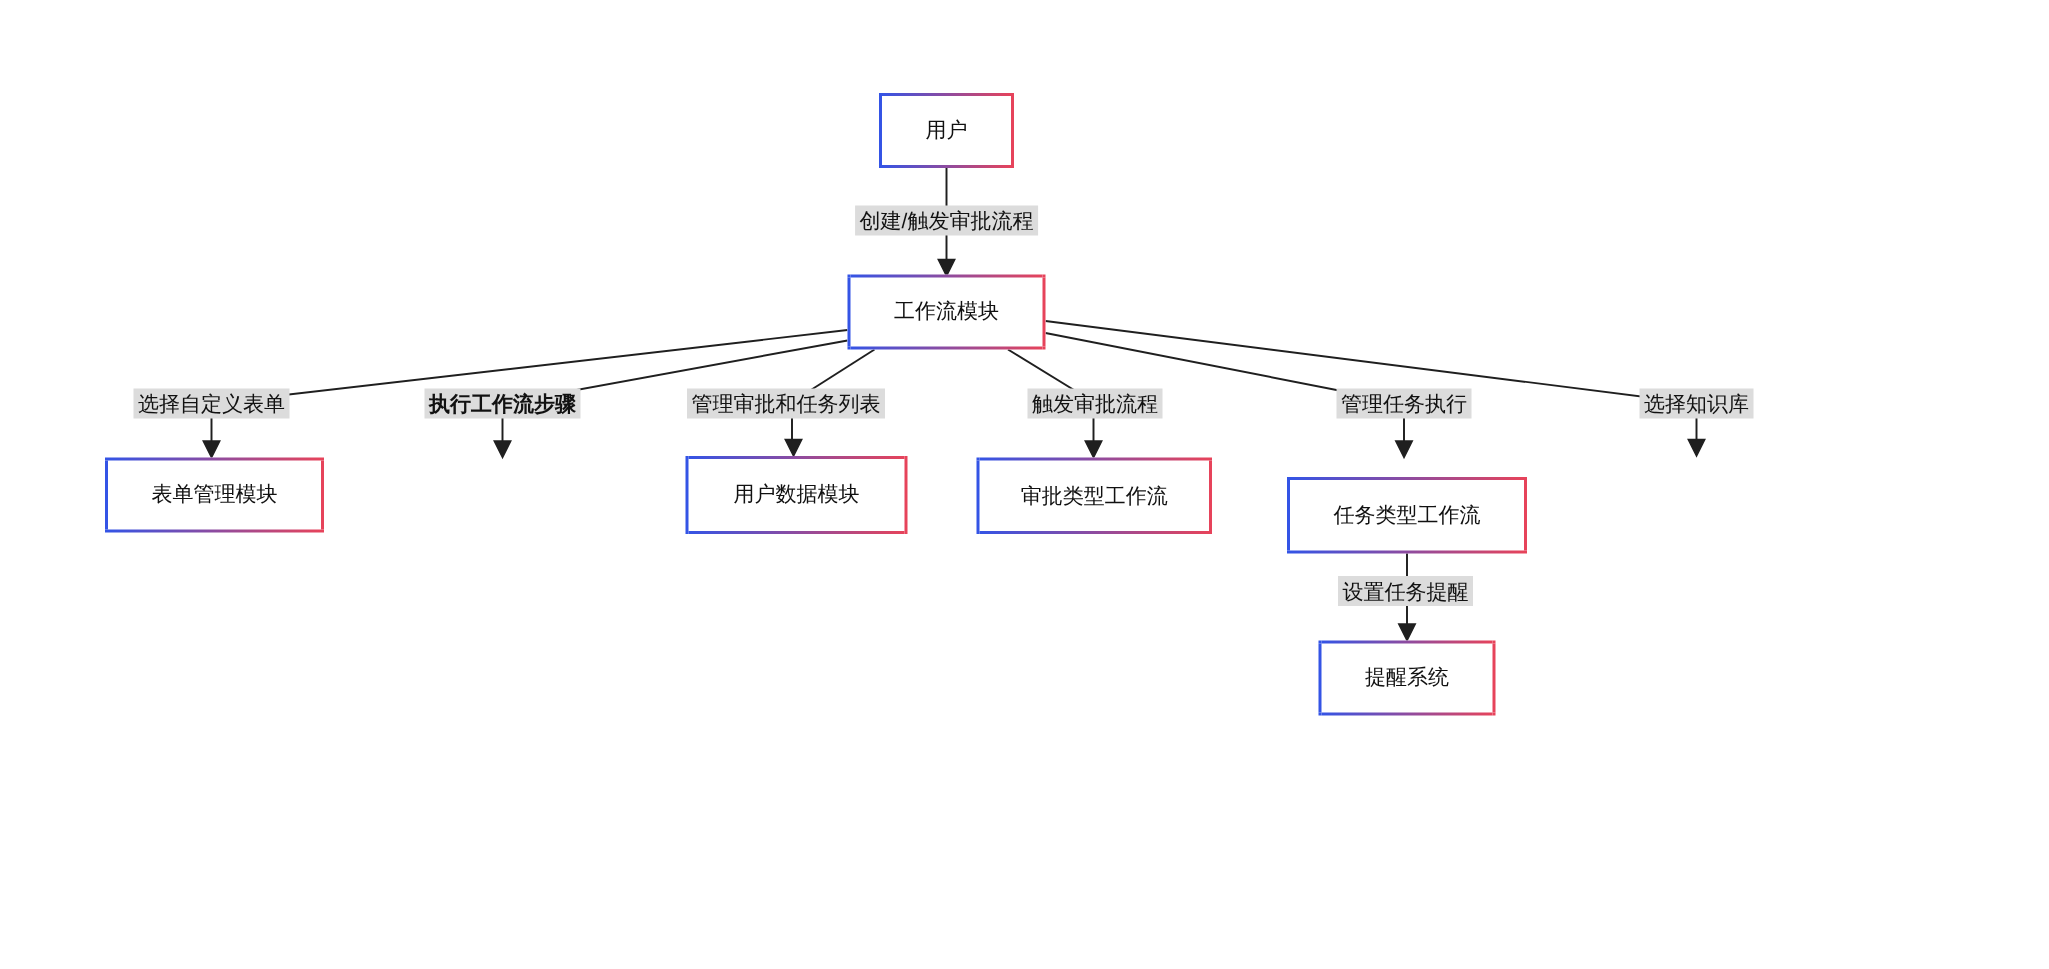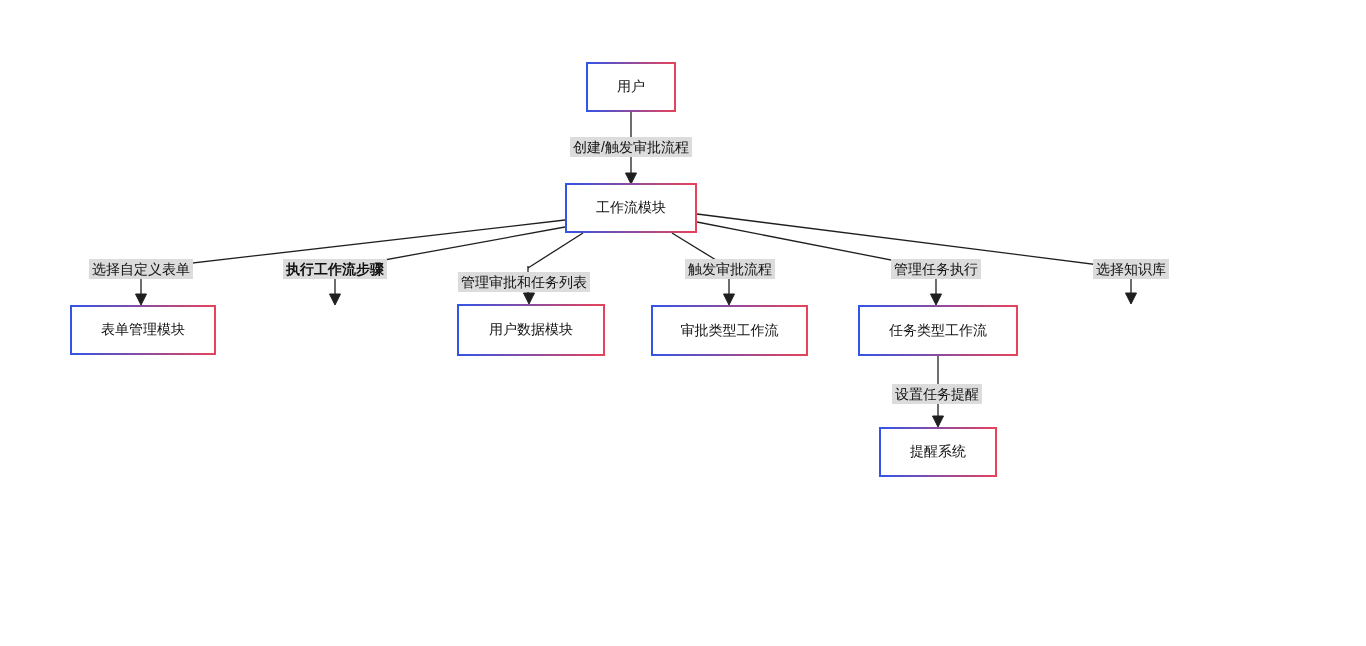--- a/index.html
+++ b/index.html
@@ -104,32 +104,32 @@
 
   <div class="node" style="left:565px; top:183px; width:132px; height:50px;">工作流模块</div>
 
   <div class="node" style="left:70px; top:305px; width:146px; height:50px;">表单管理模块</div>
 
 
   <div class="node" style="left:457px; top:304px; width:148px; height:52px;">用户数据模块</div>
 
   <div class="node" style="left:651px; top:305px; width:157px; height:51px;">审批类型工作流</div>
 
-  <div class="node" style="left:858px; top:305px; width:160px; height:51px;">任务类型工作流</div>
+  <div class="node" style="left:858px; top:318px; width:160px; height:51px;">任务类型工作流</div>
 
 
   <div class="node" style="left:879px; top:427px; width:118px; height:50px;">提醒系统</div>
 
   <div class="edge-label" style="left:631px; top:137px;">创建/触发审批流程</div>
 
   <div class="edge-label" style="left:141px; top:259px;">选择自定义表单</div>
 
   <div class="edge-label" style="left:335px; top:259px;font-weight:bold;">执行工作流步骤</div>
 
-  <div class="edge-label" style="left:524px; top:259px;margin-top:13px;">管理审批和任务列表</div>
+  <div class="edge-label" style="left:524px; top:259px;">管理审批和任务列表</div>
 
   <div class="edge-label" style="left:730px; top:259px;">触发审批流程</div>
 
   <div class="edge-label" style="left:936px; top:259px;">管理任务执行</div>
 
   <div class="edge-label" style="left:1131px; top:259px;">选择知识库</div>
 
   <div class="edge-label" style="left:937px; top:384px;">设置任务提醒</div>
 
 </div>

